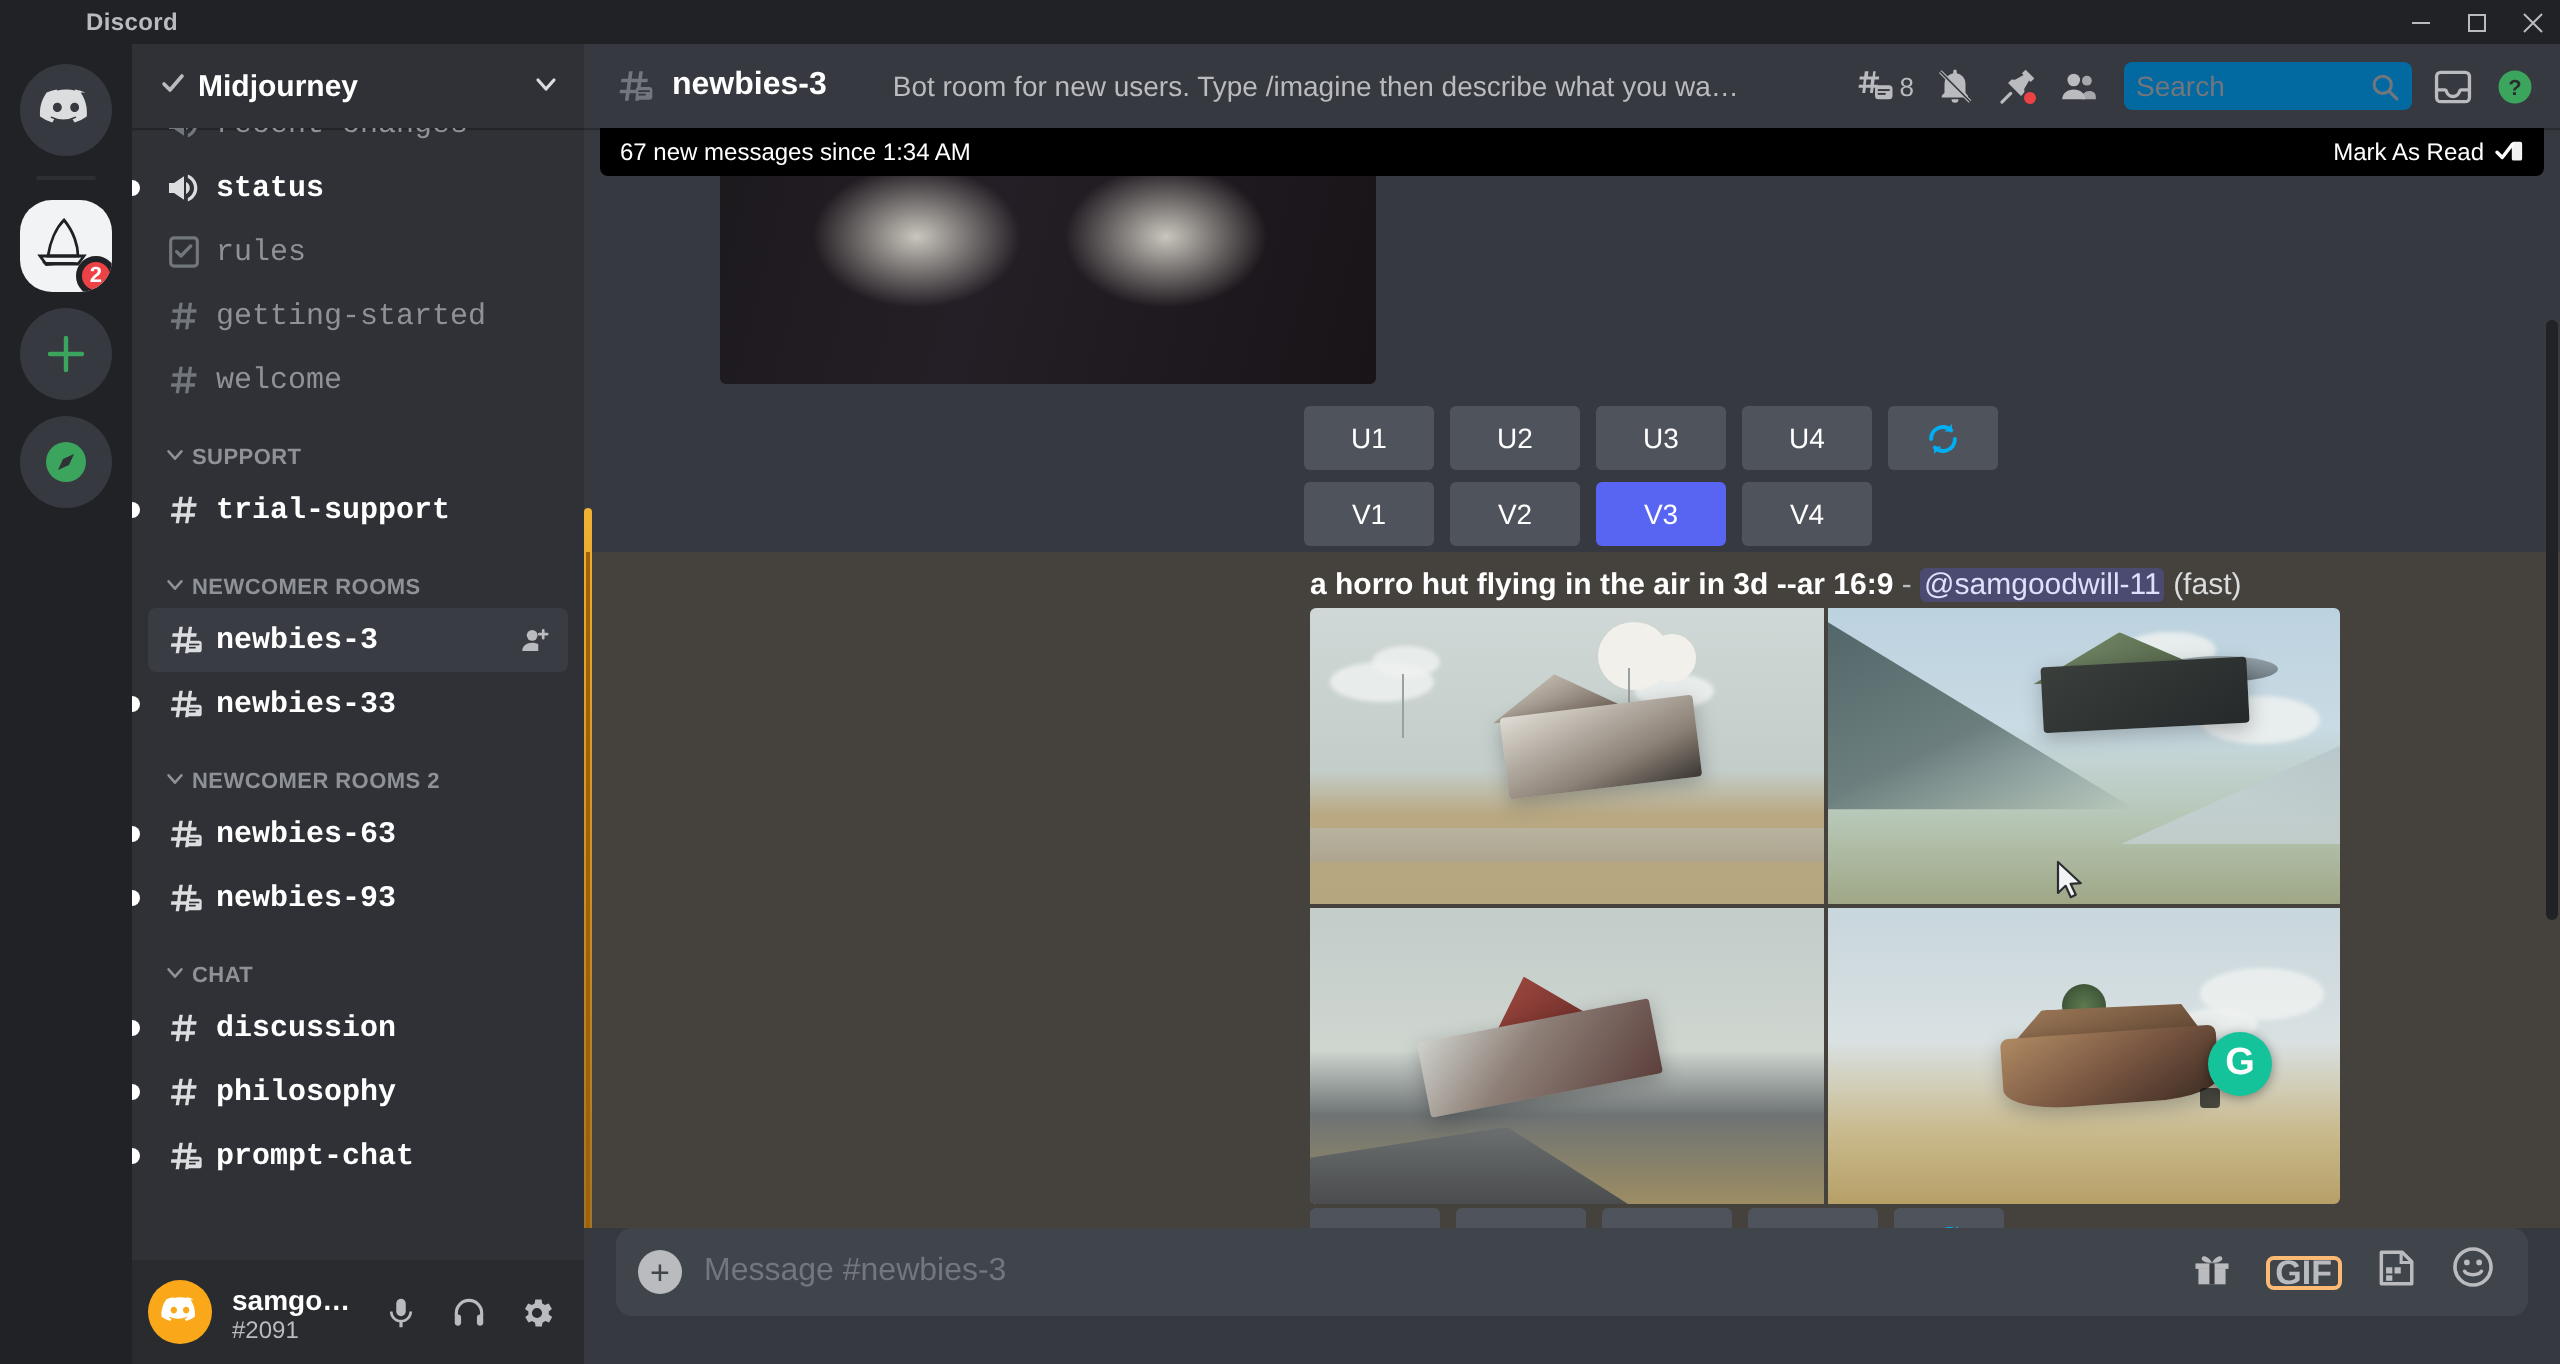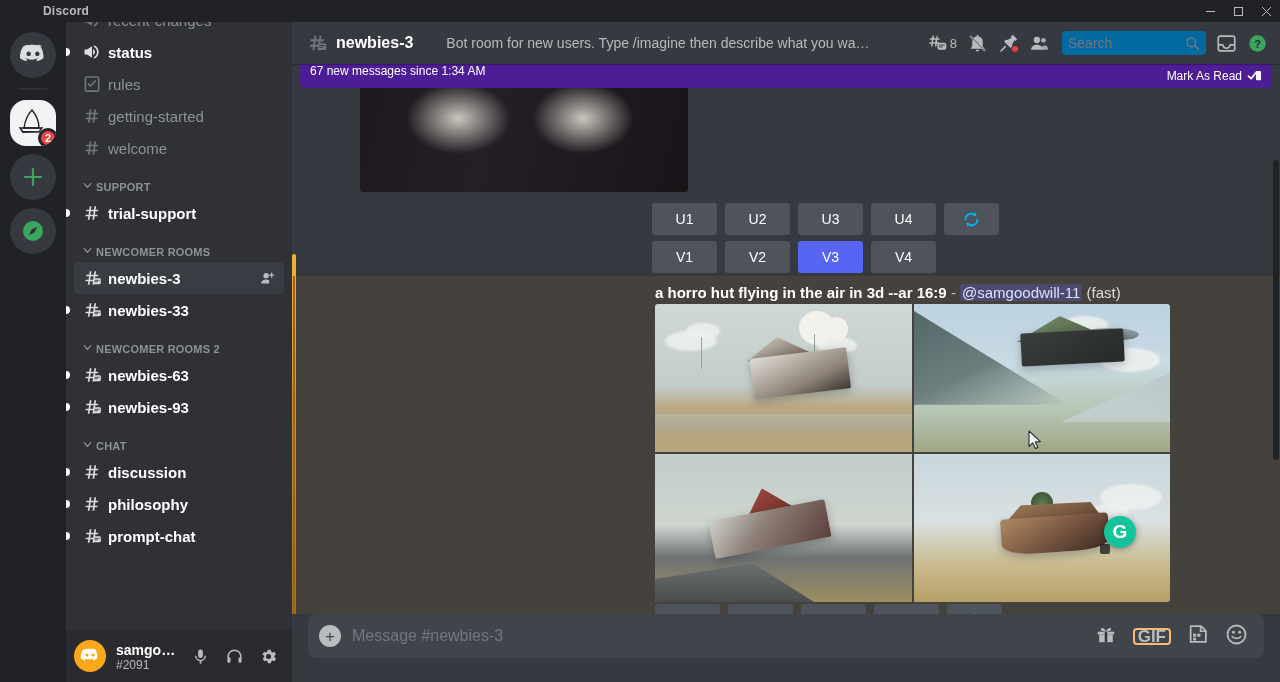--- a/index.html
+++ b/index.html
@@ -73,21 +73,21 @@
   .cat {
     display: flex; align-items: center; gap: 3px;
     color: #8e9297; font-size: 11px; font-weight: bold; letter-spacing: .02em;
     text-transform: uppercase; padding: 16px 8px 4px 16px;
   }
   .cat .caret { font-size: 8px; }
 
   .chan {
     position: relative; margin: 0 8px; height: 32px; border-radius: 4px;
     display: flex; align-items: center; padding-left: 8px; gap: 6px;
-    color: #8e9297; font-size: 15px;
+    color: #8e9297; font-size: 15px; font-family: Liberation Mono, monospace;
   }
   .chan .ic { width: 20px; height: 20px; flex-shrink: 0; color: #72767d; display:flex; align-items:center; justify-content:center;}
   .chan .nm { white-space: nowrap; overflow: hidden; text-overflow: ellipsis; }
   .chan.unread { color: #fff; font-weight: bold; }
   .chan.unread .ic { color: #dcddde; }
   .chan.selected { background: #393c43; color: #fff; font-weight: bold; }
   .chan.selected .ic { color: #dcddde; }
   .unread-dot {
     position: absolute; left: -12px; top: 50%; transform: translateY(-50%);
     width: 8px; height: 8px; background: #fff; border-radius: 50%;
@@ -148,22 +148,22 @@
     background: transparent; border: 0; outline: none; color: #dcddde;
     font-size: 14px; width: 100%; font-family: "Liberation Sans", sans-serif;
   }
   #search-box input::placeholder { color: #72767d; }
   #search-box .sic { color: #72767d; display: flex; }
 
   
   #messages-wrap { flex: 1; position: relative; overflow: hidden; }
   #new-msg-bar {
     position: absolute; top: 0; left: 8px; right: 8px; height: 24px; z-index: 4;
-    background: #4c1d95; border-radius: 0 0 4px 4px;
-    display: flex; padding: 0 10px;
+    background: #000000; border-radius: 0 0 4px 4px;
+    display: flex; align-items: center; padding: 0 10px;
     color: #fff; font-size: 12px; font-weight: 500;
   }
   #new-msg-bar .mark-read { margin-left: auto; display: flex; align-items: center; gap: 5px; font-size: 12px; font-weight: 500;}
 
   #messages {
     position: absolute; inset: 0; overflow: hidden; padding-right: 16px;
   }
   .msg-top-img {
     position: absolute; top: -102px; left: 68px; width: 328px; height: 230px;
     background:
@@ -354,20 +354,35 @@
 
   <div class="rail-icon">
     <svg width="26" height="26" viewBox="0 0 26 26">
       <circle cx="13" cy="13" r="10" fill="#3ba55d"></circle>
       <path d="M17 9 L11.5 11.5 L9 17 L14.5 14.5 Z" fill="#2f3136"></path>
     </svg>
   </div>
 </div>
 
 <div id="channel-sidebar">
+  <div id="guild-header">
+    <span class="gname">
+      <span class="verified-check">
+        <svg width="13" height="13" viewBox="0 0 13 13">
+            <path d="M2 7 L5 10 L11 3" stroke="#b9bbbe" stroke-width="1.8" fill="none" stroke-linecap="round" stroke-linejoin="round"></path>
+          </svg>
+      </span>
+      <span>Midjourney</span>
+    </span>
+    <span class="chev">
+      <svg width="14" height="14" viewBox="0 0 14 14">
+          <path d="M3 5 L7 9.5 L11 5" stroke="#dcddde" stroke-width="1.6" fill="none" stroke-linecap="round" stroke-linejoin="round"></path>
+        </svg>
+    </span>
+  </div>
 
   <div id="channel-scroll">
     <div id="channel-list">
         <div class="chan">
           <span class="ic">
             <svg width="20" height="20" viewBox="0 0 24 24">
               <path fill="currentColor" d="M3 9v6h3l6 4V5L6 9H3zm12.5 3c0-1.6-.9-3-2.3-3.6v7.2c1.4-.6 2.3-2 2.3-3.6zM18 12c0 2.6-1.5 4.9-3.7 6v2.1c3.3-1.2 5.7-4.4 5.7-8.1s-2.4-6.9-5.7-8.1V6c2.2 1.1 3.7 3.4 3.7 6z"></path>
             </svg>
           </span>
           <span class="nm">recent-changes</span>

